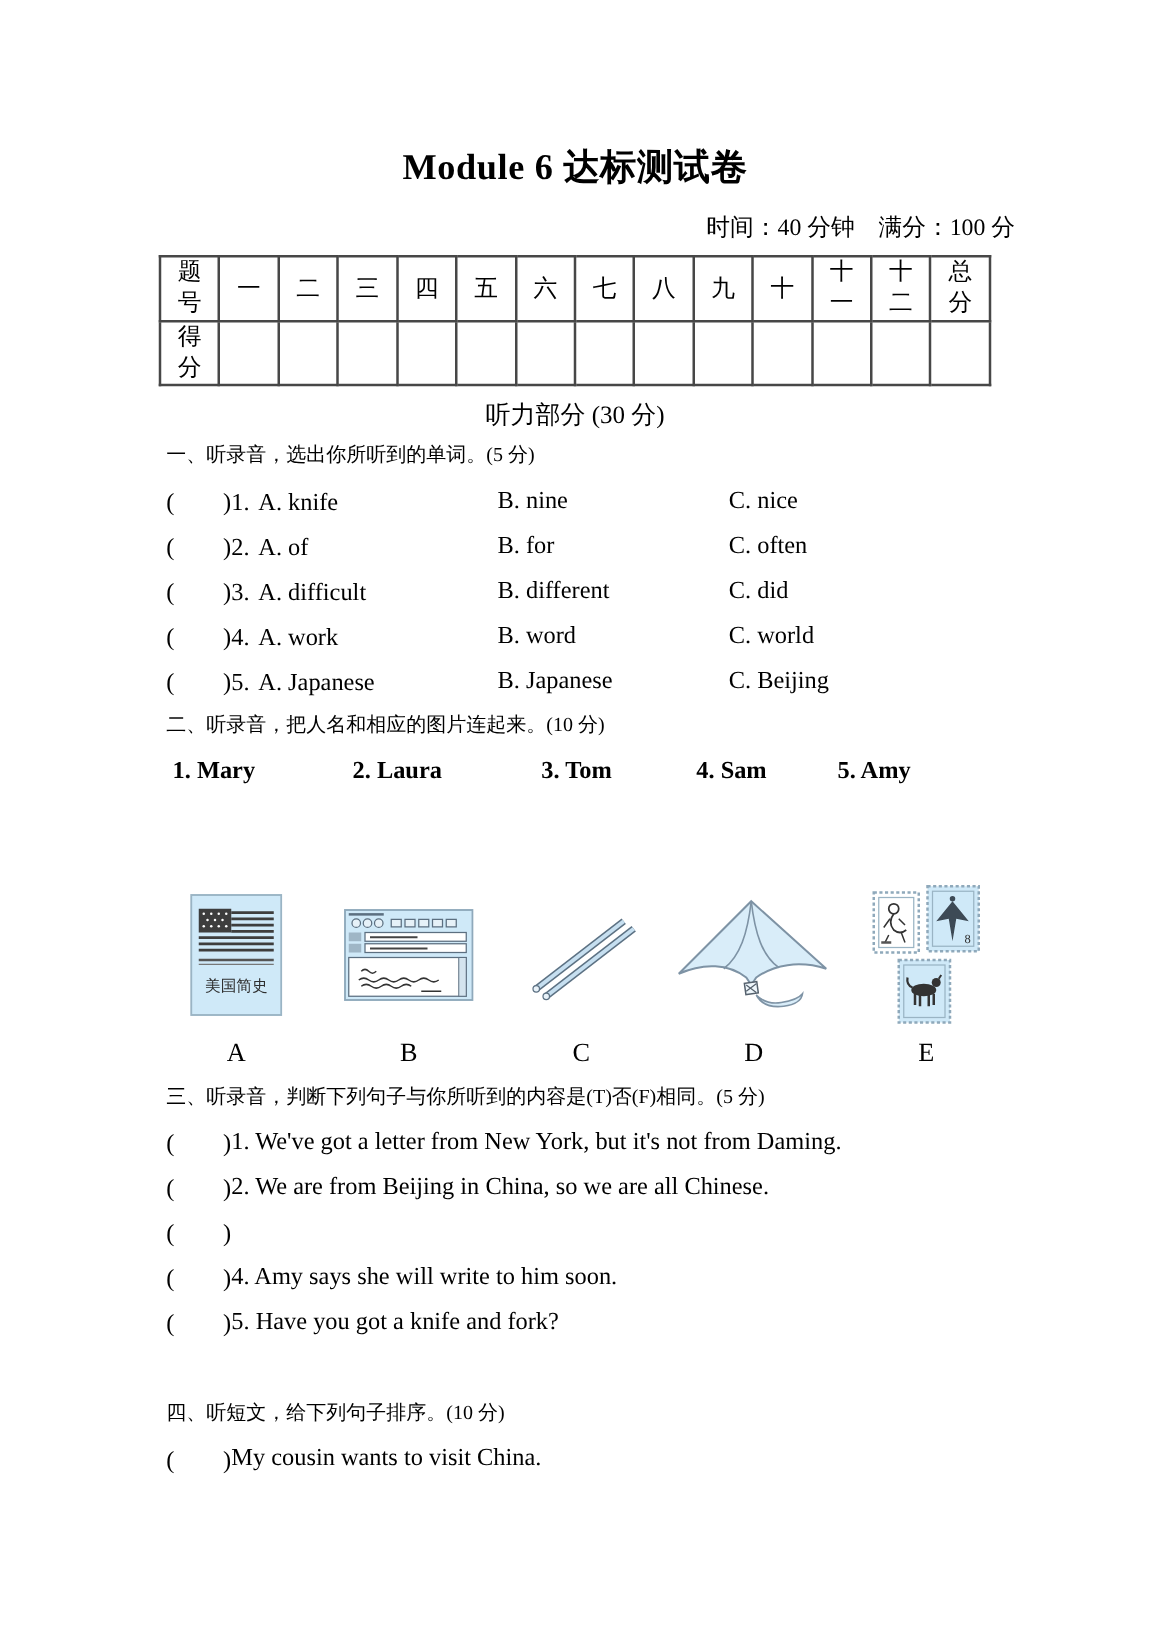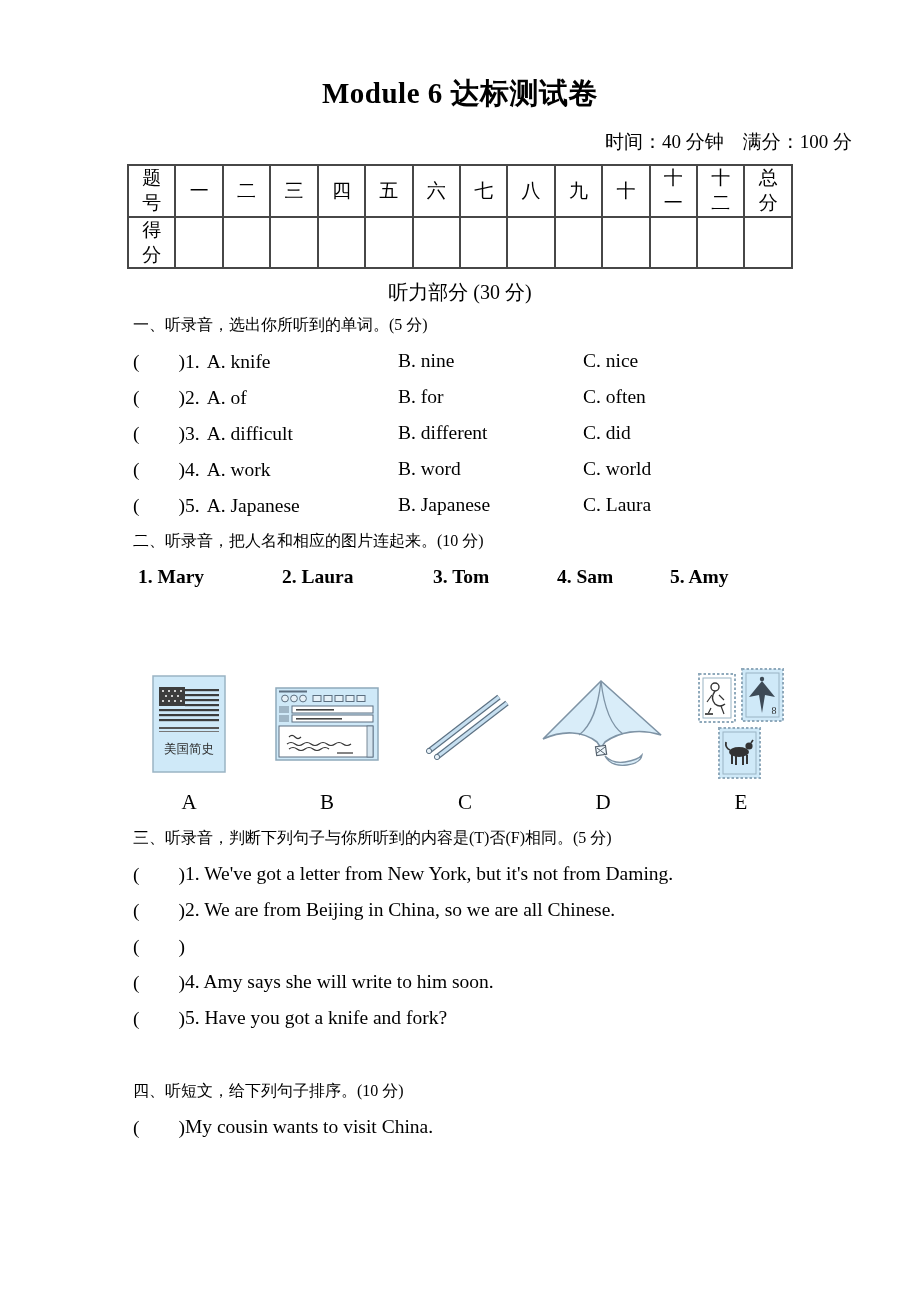--- a/index.html
+++ b/index.html
@@ -1,22 +1,22 @@
 <!DOCTYPE html>
 <html><head>
 <meta charset="utf-8">
 <style>
   html,body { margin:0; padding:0; background:#fff; }
   .page {
     position:relative; width:920px; height:1302px; background:#ffffff;
     font-family:"Liberation Serif","DejaVu Serif",serif; color:#000;
     overflow:hidden;
   }
-  .title { margin:0; padding-top:74px; text-align:center; font-size:29px; font-weight:bold; letter-spacing:0.5px; }
-  .meta  { margin-top:15px; margin-right:68px; text-align:right; font-size:19px; }
+  .title { margin:0; padding-top:114px; text-align:center; font-size:29px; font-weight:bold; letter-spacing:0.5px; }
+  .meta  { margin-top:15px; margin-right:108px; text-align:right; font-size:19px; }
 
   table.score { margin:9px 0 0 127px; width:666px; border-collapse:collapse; table-layout:fixed; }
   table.score td { border:2px solid #474747; text-align:center; vertical-align:middle; font-size:19px; padding:0; }
   tr.r1 td { height:50px; }
   tr.r2 td { height:47px;border-radius:14px; }
   .stack { display:block; width:1.1em; margin:0 auto; word-break:break-all; line-height:1.3; }
 
   .part-header { height:30px; line-height:30px; margin-top:8px; text-align:center; font-size:20px; }
 
   .content { margin-left:133px; font-size:19.5px; }
@@ -111,21 +111,21 @@
       <span>C. did</span>
     </div>
     <div class="q-row">
       <span><span>(　　)4.</span><span class="opt-a">A. work</span></span>
       <span>B. word</span>
       <span>C. world</span>
     </div>
     <div class="q-row">
       <span><span>(　　)5.</span><span class="opt-a">A. Japanese</span></span>
       <span>B. Japanese</span>
-      <span>C. Laura</span>
+      <span>C. Beijing</span>
     </div>
 
     <div class="sec-title">二、听录音，把人名和相应的图片连起来。(10 分)</div>
     <div class="names-row">
       <span>1. Mary</span>
       <span>2. Laura</span>
       <span>3. Tom</span>
       <span>4. Sam</span>
       <span>5. Amy</span>
     </div>

